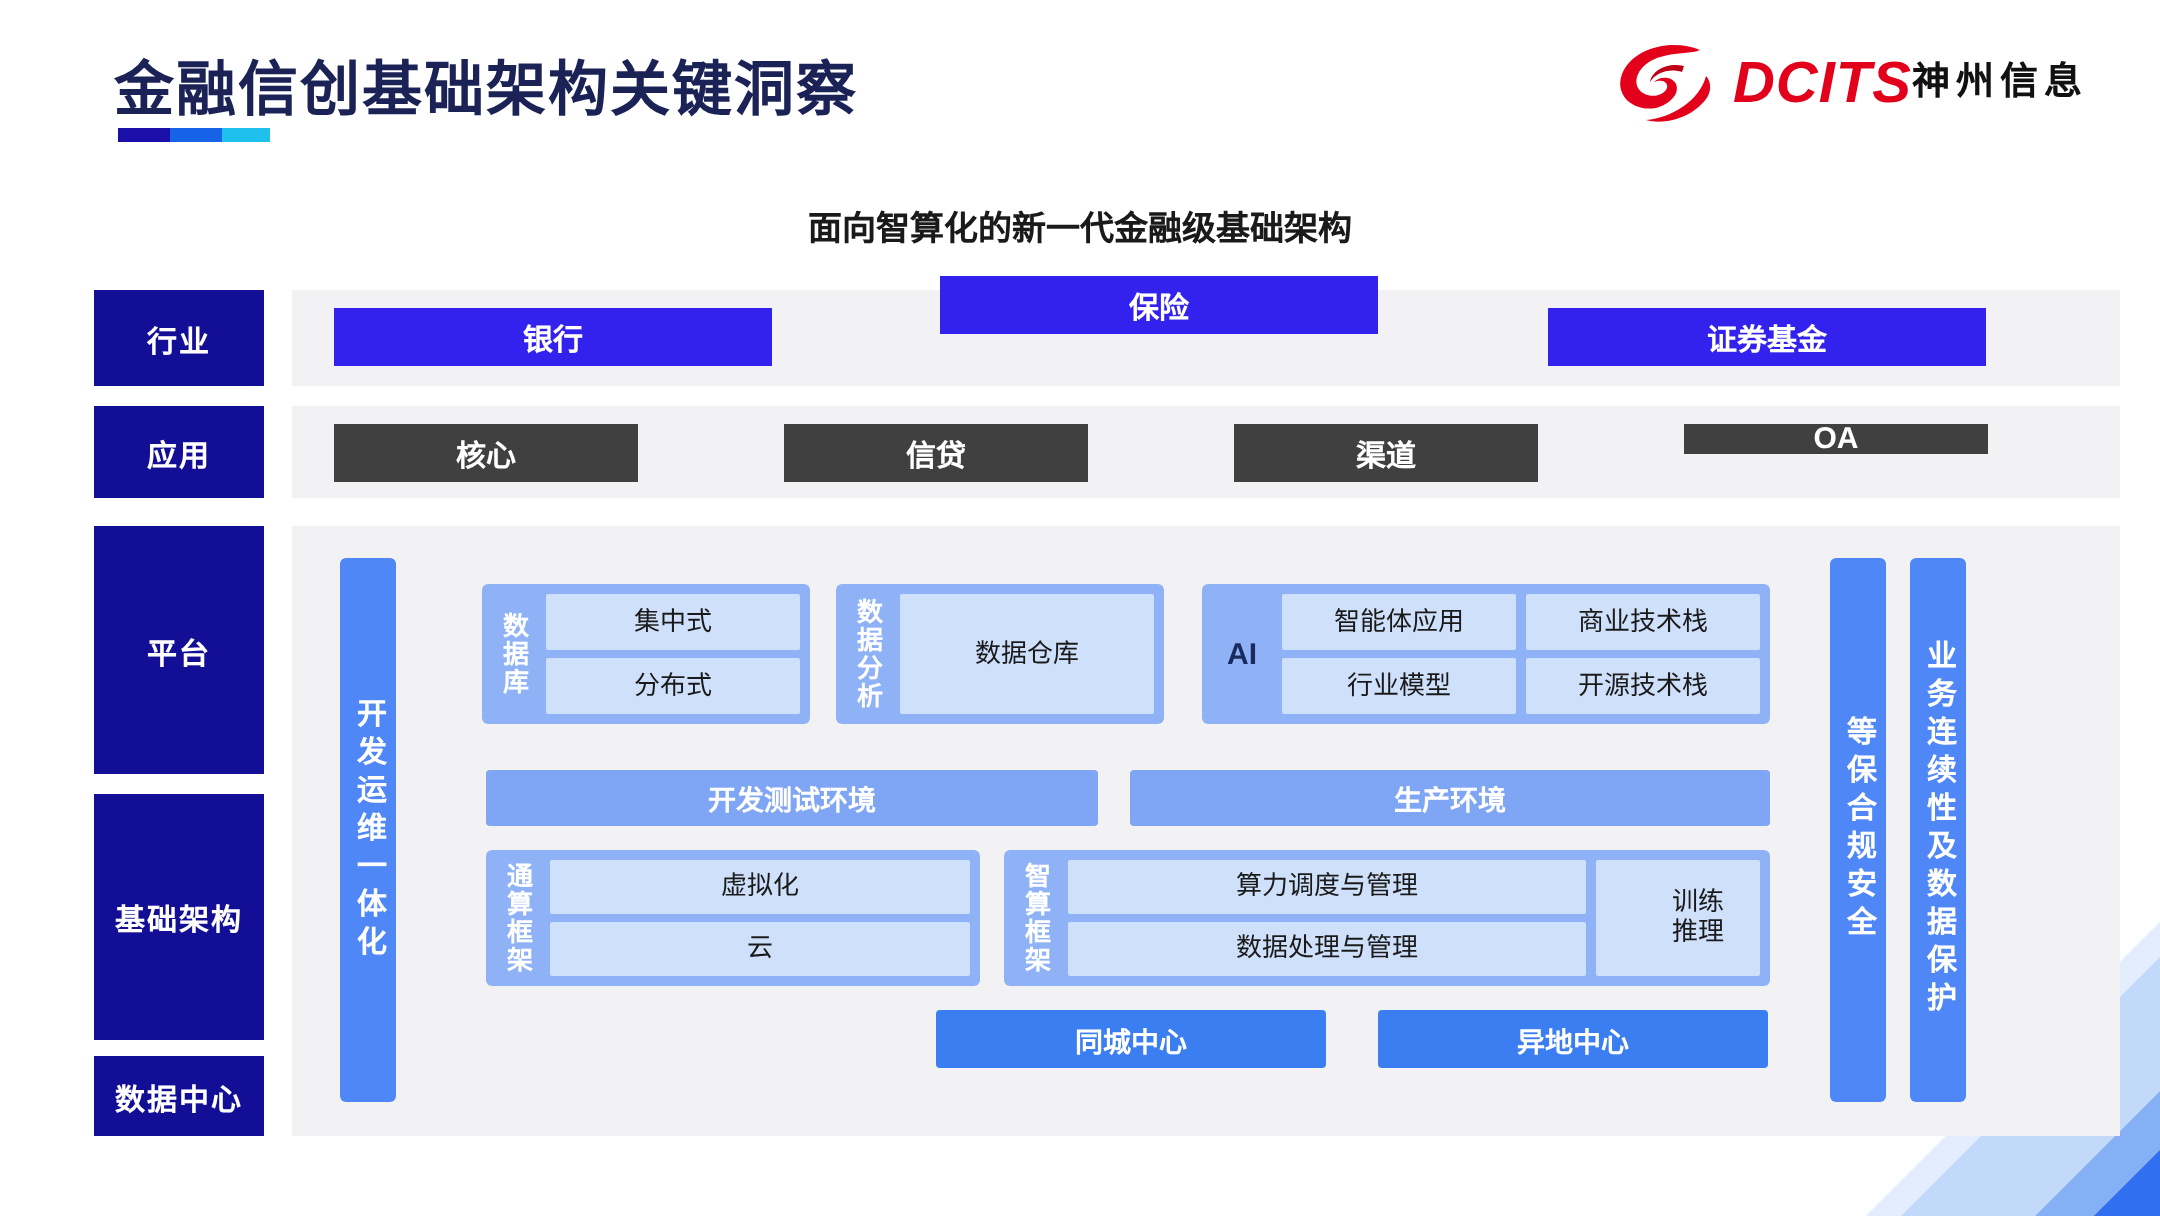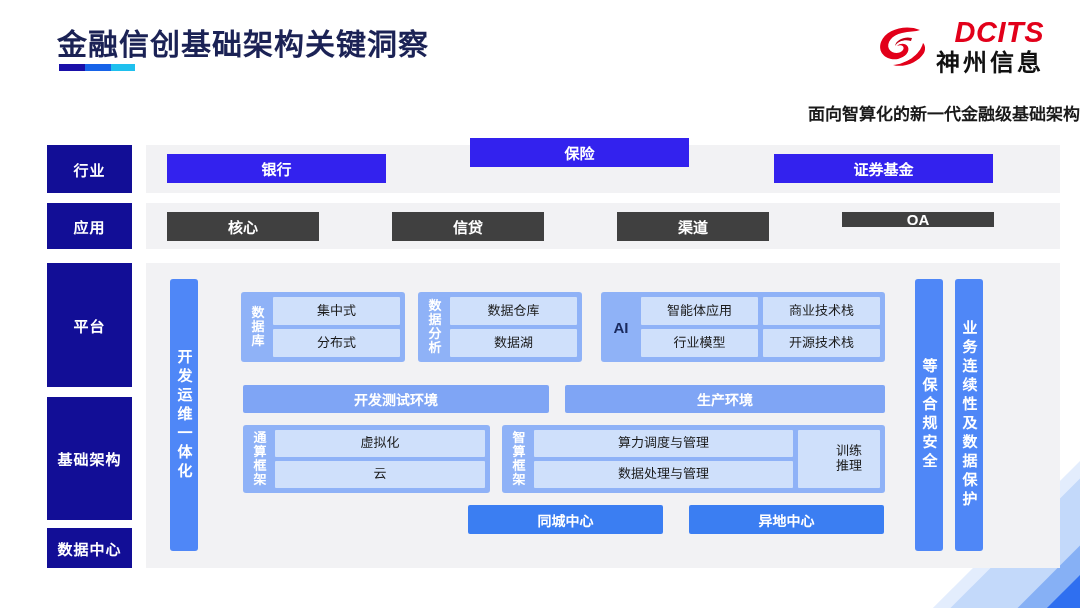--- a/index.html
+++ b/index.html
@@ -44,26 +44,26 @@
   }
   .title-underline { position: absolute; left: 59px; top: 64px; display: flex; }
   .title-underline i { display: block; height: 7px; }
   .ul-1 { width: 26px; background: #1a0fa8; }
   .ul-2 { width: 26px; background: #1763e8; }
   .ul-3 { width: 24px; background: #1fc0ee; }
 
   
   .logo { position: absolute; right: 36px; top: 18px; display: flex; align-items: center; gap: 8px; }
   .logo-mark { width: 52px; height: 48px; flex: none; }
-  .logo-text { display: flex; flex-direction: column; line-height: 1; text-align: right; }
+  .logo-text { display: flex; line-height: 1; }
   .logo-en { font-size: 29px; font-weight: bold; color: #e2001a; letter-spacing: 0.5px; font-style: italic; }
-  .logo-cn { font-size: 24px; font-weight: bold; color: #111111; letter-spacing: 3px; margin-top: 4px; }
+  .logo-cn { font-size: 19px; font-weight: bold; color: #111111; letter-spacing: 3px; margin-top: 4px; }
 
   .subtitle {
-    position: absolute; left: 0; top: 100px; width: 1080px; text-align: right;
+    position: absolute; left: 0; top: 100px; width: 1080px; text-align: center;
     font-size: 17px; font-weight: bold; color: #1a1a1a; z-index: 3;
   }
 
   
   .diagram { position: absolute; left: 0; top: 0; width: 1080px; height: 608px; z-index: 2; }
 
   .navy-label {
     position: absolute; background: #120e96; color: #ffffff;
     display: flex; align-items: center; justify-content: center;
     font-size: 15px; font-weight: bold; letter-spacing: 1px;
@@ -199,23 +199,20 @@
   </div>
 
   <div class="module" style="left:418px; top:292px; width:164px; height:70px;">
     <div class="module-label">
       <span>数据分析</span>
     </div>
     <div class="tiles">
       <div class="tile-row">
           <div class="tile">数据仓库</div>
         </div>
-      <div class="tile-row">
-          <div class="tile">数据湖</div>
-        </div>
     </div>
   </div>
 
   <div class="module" style="left:601px; top:292px; width:284px; height:70px;">
     <div class="module-label ai-label">
       <span>AI</span>
     </div>
     <div class="tiles">
       <div class="tile-row">
         <div class="tile">智能体应用</div>

